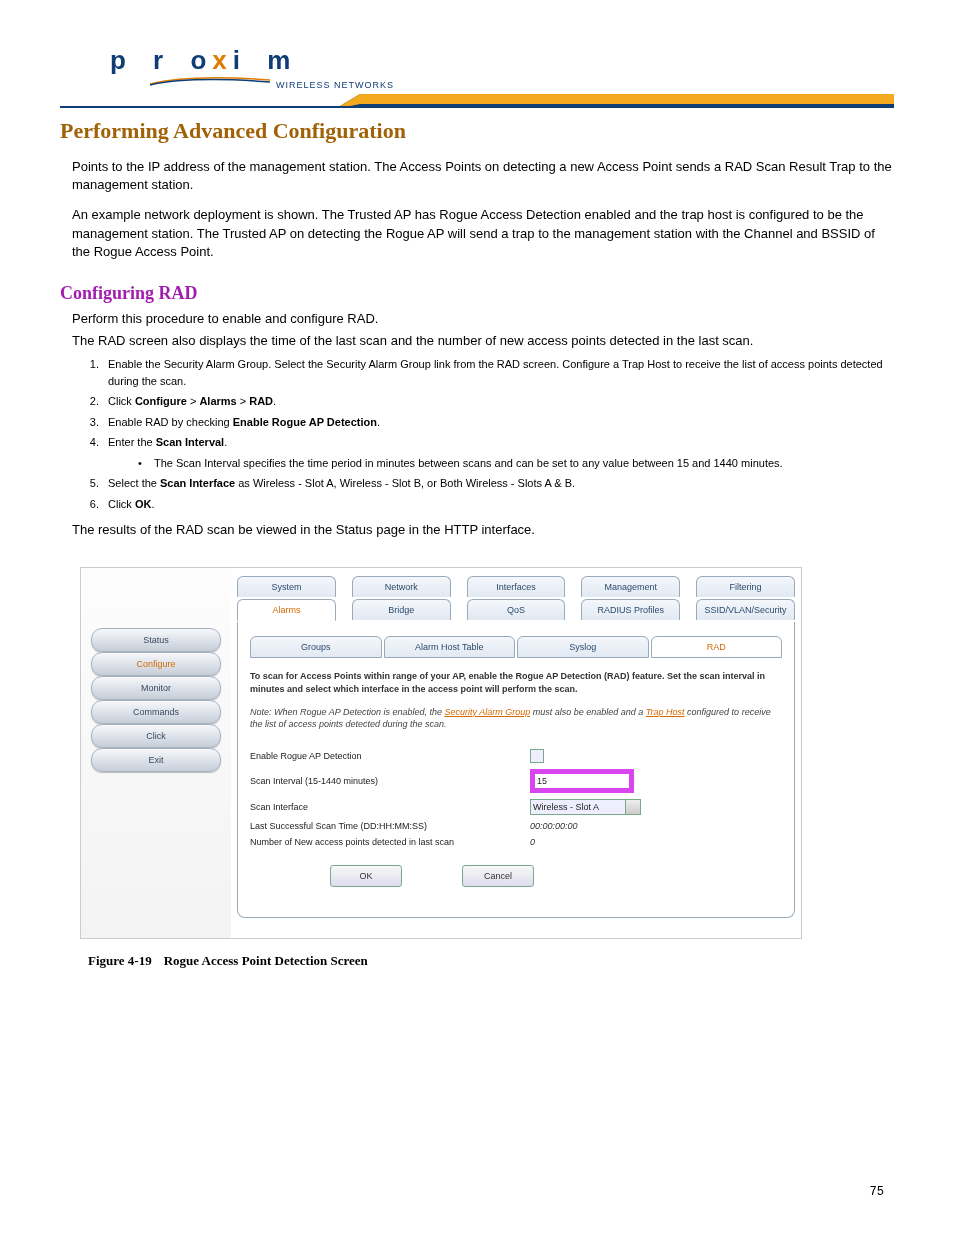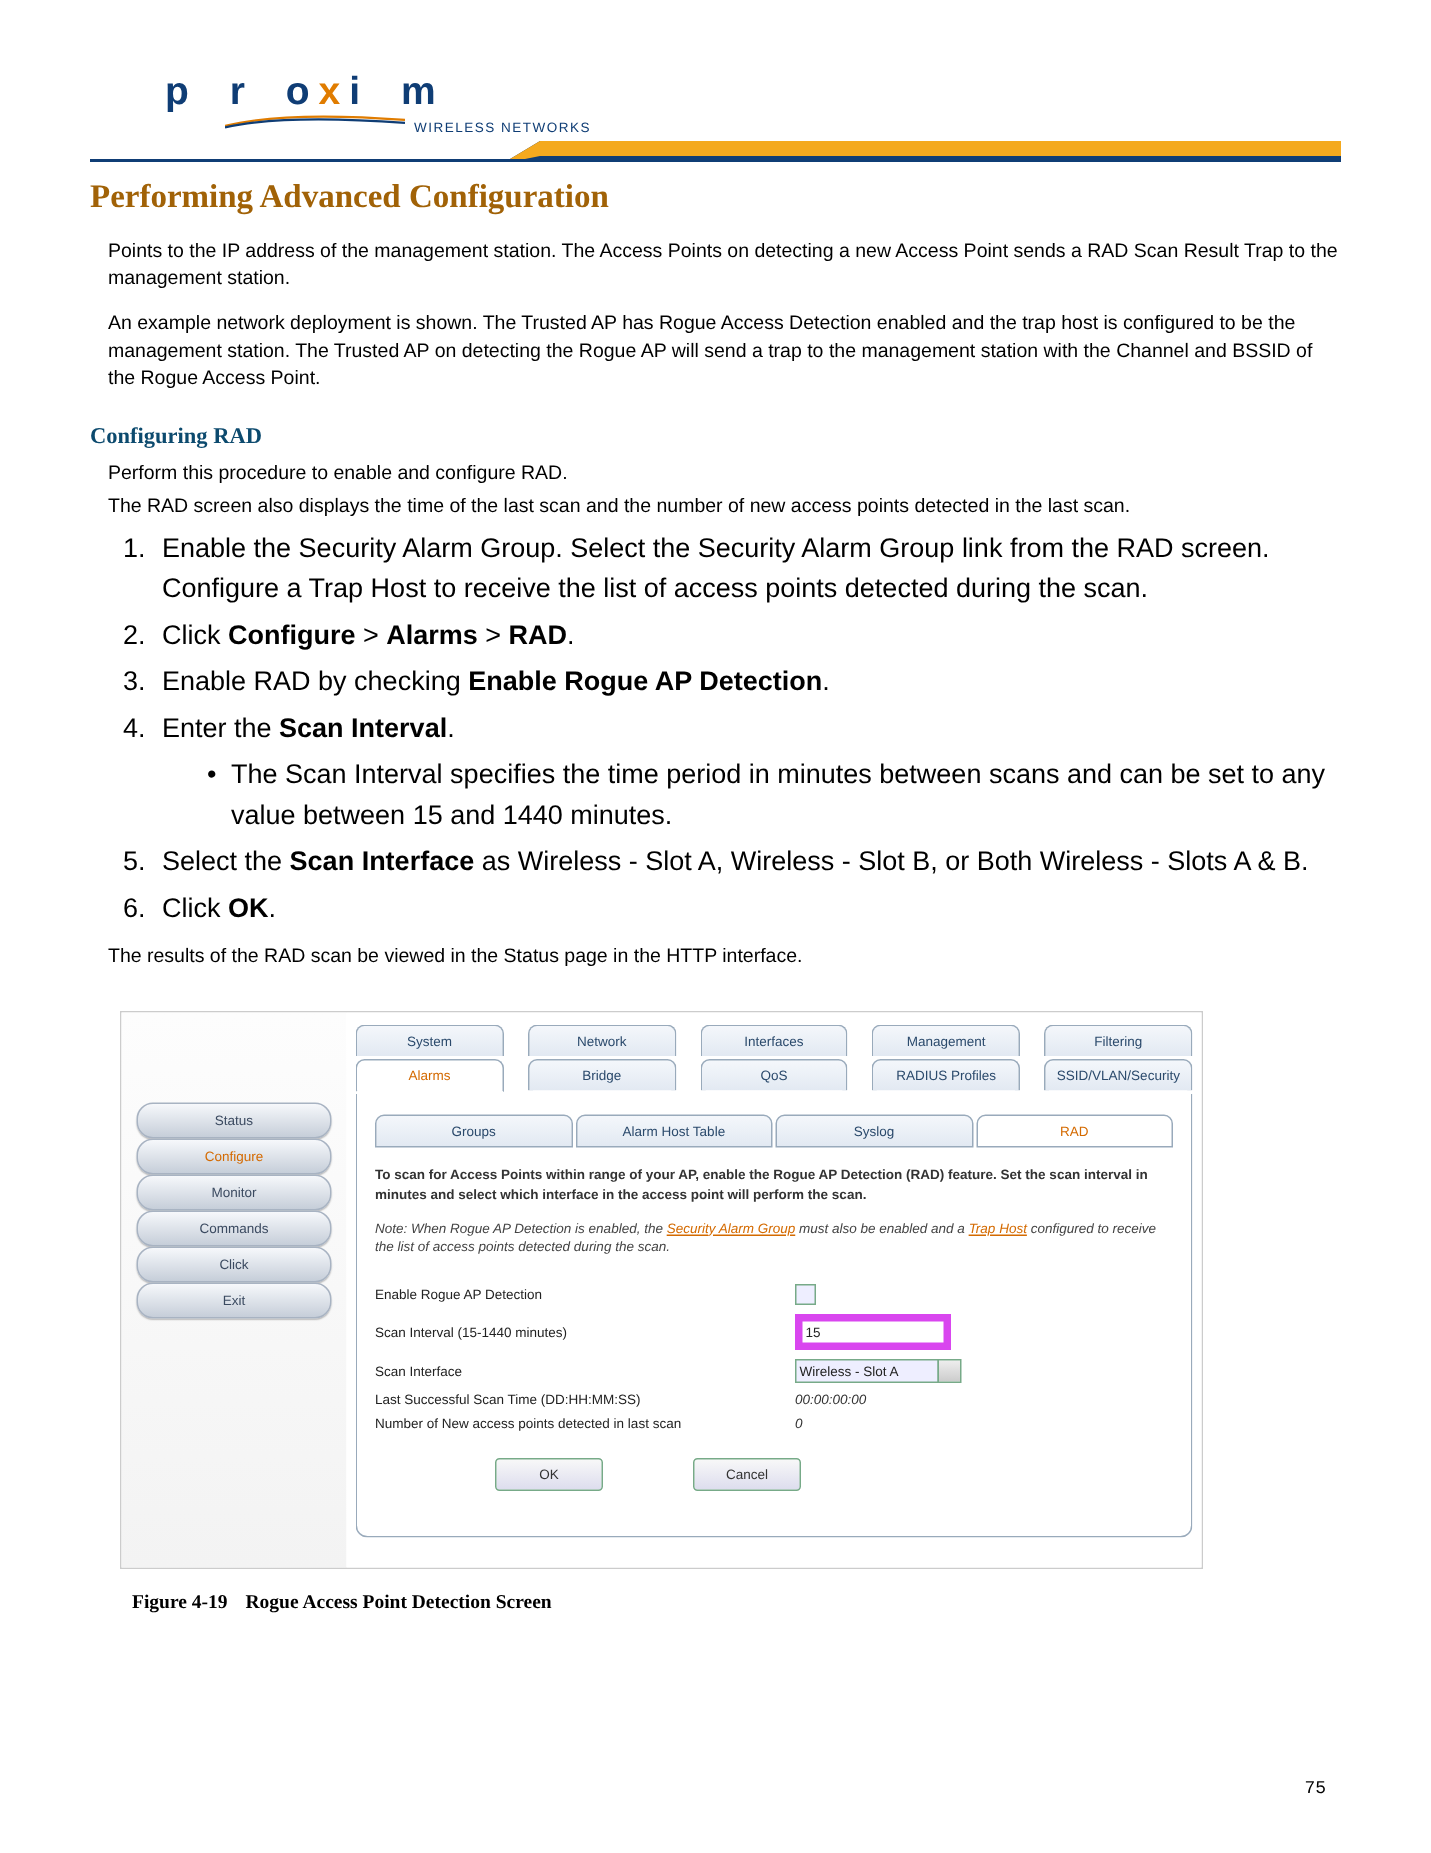--- a/index.html
+++ b/index.html
@@ -5,22 +5,22 @@
   body{margin:0;background:#fff;font-family:Arial,Helvetica,sans-serif;color:#000;width:954px}
   .page{padding:30px 60px 40px 60px}
   .logo-area{display:flex;align-items:flex-end;height:60px;padding-left:50px;margin-bottom:4px}
   .logo-brand{font-family:Arial,sans-serif;font-size:26px;letter-spacing:10px;color:#0f3d75;font-weight:bold;display:flex;align-items:center}
   .logo-x{color:#e07c00;font-weight:bold;position:relative;margin:0 -4px}
   .logo-sub{font-size:9px;letter-spacing:1px;color:#0f3d75;margin-left:-100px;margin-top:8px;white-space:nowrap}
   .header-bar{height:14px;position:relative;margin-bottom:10px}
   .header-bar svg{position:absolute;top:0;left:0;width:100%;height:14px}
   .h1{font-family:"Times New Roman",serif;font-size:22px;font-weight:bold;color:#a16207;margin:8px 0 14px 0}
   .body-text{font-size:13px;line-height:1.4;margin:0 0 12px 0;padding-left:12px}
-  .h2{font-family:"Times New Roman",serif;font-size:15px;font-weight:bold;color:#0c4a6e;margin:22px 0 6px 0}
-  ol.steps{font-size:18px;line-height:1.5;padding-left:42px;margin:4px 0}
+  .h2{font-family:"Times New Roman",serif;font-size:18px;font-weight:bold;color:#a21caf;margin:22px 0 6px 0}
+  ol.steps{font-size:11px;line-height:1.5;padding-left:42px;margin:4px 0}
   ol.steps li{margin-bottom:4px;padding-left:6px}
   ul.sub{list-style:none;padding-left:30px;margin:4px 0}
   ul.sub li{position:relative;padding-left:16px}
   ul.sub li:before{content:"•";position:absolute;left:0;top:0}
   .after-list{font-size:13px;padding-left:12px;margin:10px 0}
   .screenshot{margin:30px 0 0 20px;width:720px;border:1px solid #ccc;background:#fff;display:flex;font-family:Verdana,Arial,sans-serif}
   .left-nav{width:130px;background:linear-gradient(#fdfdfd,#f3f3f3);padding:60px 10px 120px 10px;display:flex;flex-direction:column;}
   .nav-btn{display:flex;align-items:center;justify-content:center;height:22px;border-radius:11px;background:linear-gradient(#f6f8fb,#c6ced9);font-size:9px;color:#3b4a60;border:1px solid #a8b3c2;box-shadow:0 1px 1px #bbb}
   .nav-btn.active{color:#d46a00}
   .main-panel{flex:1;background:#fff;padding:8px 6px 20px 6px}

